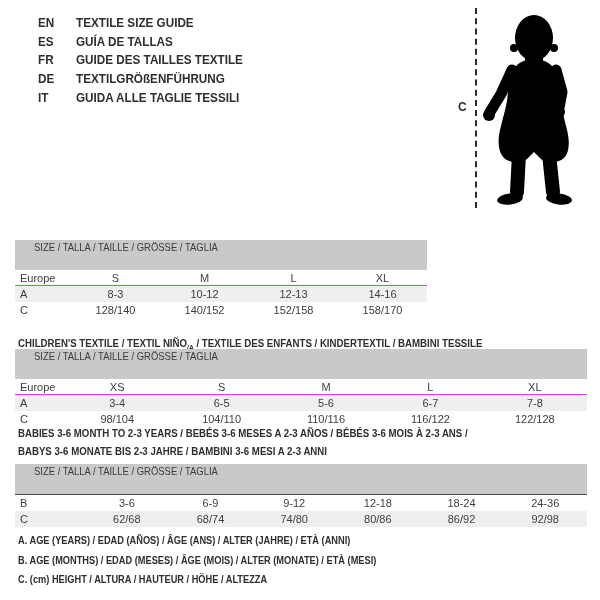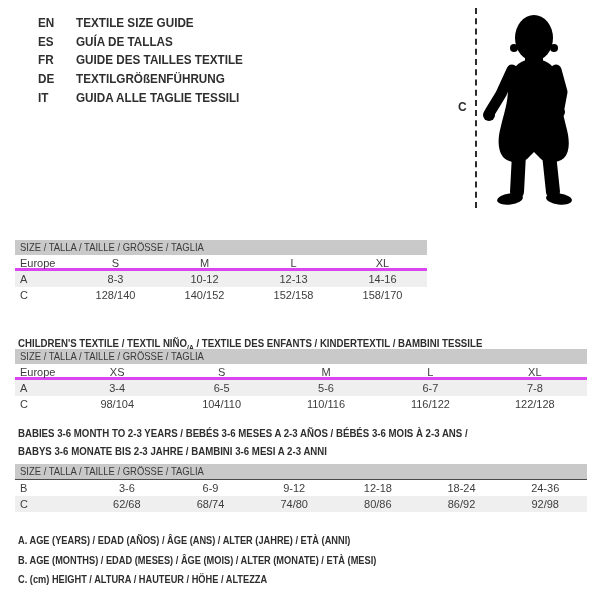--- a/index.html
+++ b/index.html
@@ -25,25 +25,25 @@
   
   .sec-title{position:absolute;left:18px;font-weight:700;font-size:11.5px;white-space:nowrap;}
   .sec-title .sub{font-size:8px;vertical-align:sub;}
   .babies-title{line-height:18px;}
 
   
   .tbl{position:absolute;left:15px;font-size:11px;color:#3d3d3d;}
   .tbl-junior{top:240px;width:412px;}
   .tbl-children{top:349px;width:572px;}
   .tbl-babies{top:464px;width:572px;}
-  .size-bar{background:#c9c9c9;height:15px;line-height:15px;padding-left:5px;font-size:10.5px;color:#3a3a3a;}
+  .size-bar{background:#c9c9c9;height:30px;line-height:15px;padding-left:19px;font-size:10.5px;color:#3a3a3a;}
   .size-bar .cond{transform:scaleX(0.9);}
   .trow{display:flex;height:16px;line-height:16px;box-sizing:border-box;}
   .trow.alt{background:#f0efef;}
-  .trow.hline{border-bottom:3px solid #d946ef;}
+  .trow.hline{border-bottom:1px solid #d946ef;}
   .bar-hline{border-bottom:1px solid #4a4a4a;}
   .cell-label{width:56px;padding-left:5px;box-sizing:border-box;text-align:left;}
   .tbl-children .cell-label{width:50px;}
   .tbl-babies .cell-label{width:70px;}
   .cell{flex:1;text-align:center;}
 
   
   .notes{position:absolute;left:18px;top:531px;font-weight:700;font-size:11px;}
   .note-line{height:19.5px;line-height:19.5px;}
 </style>

